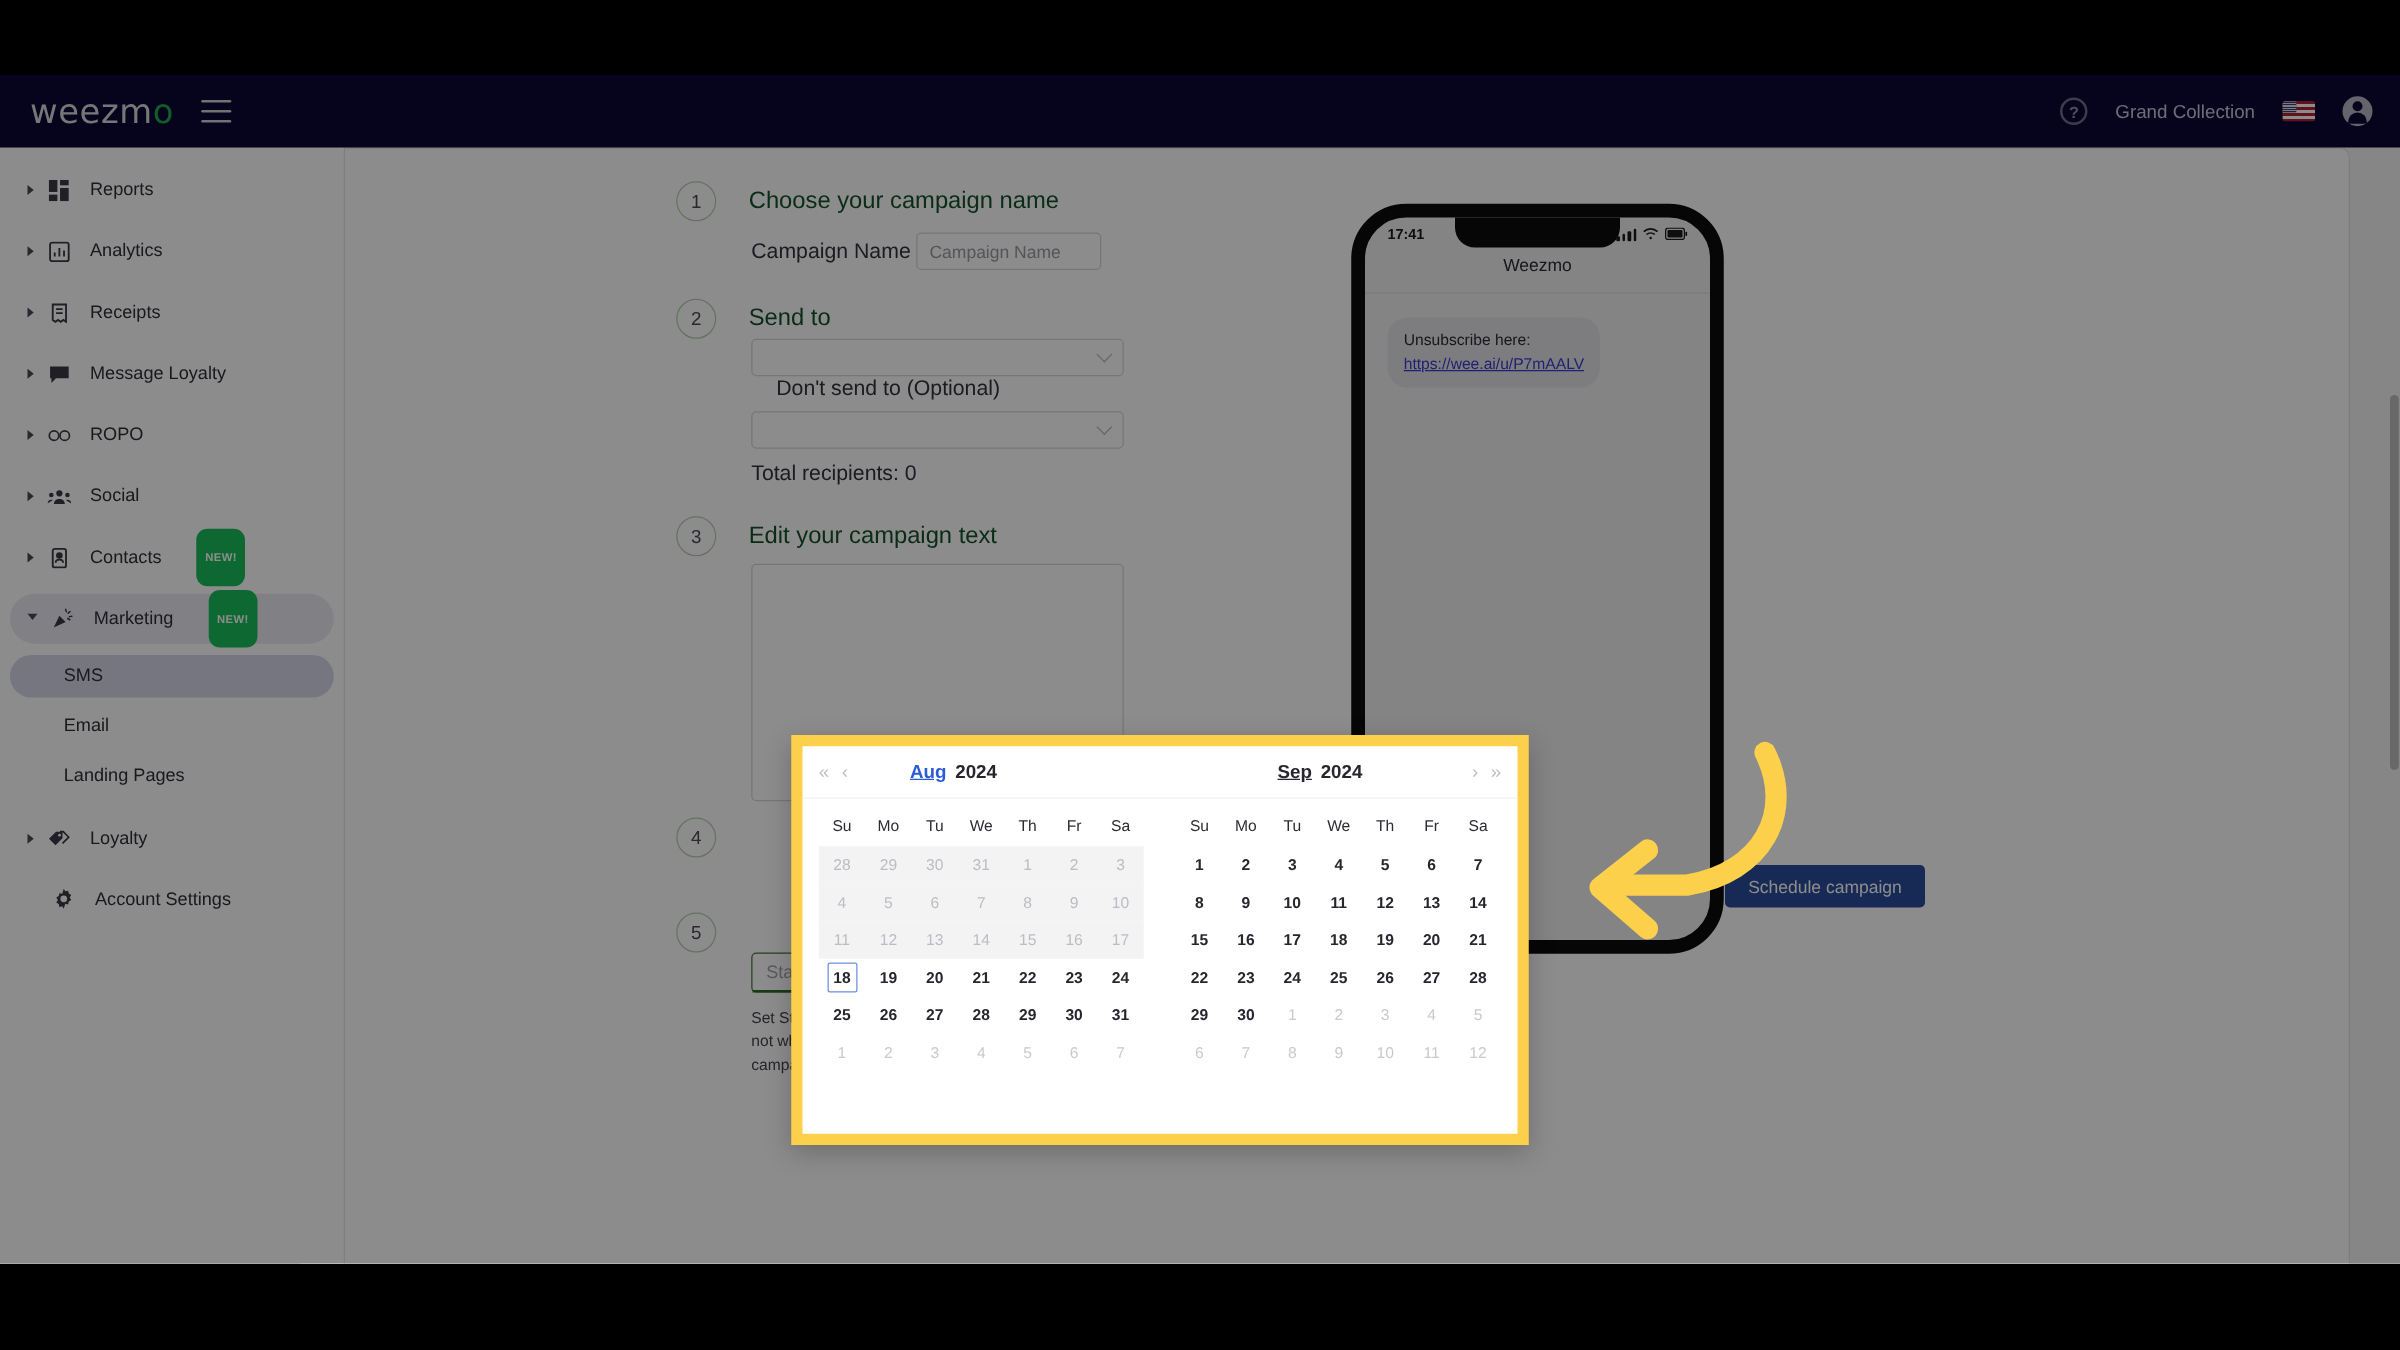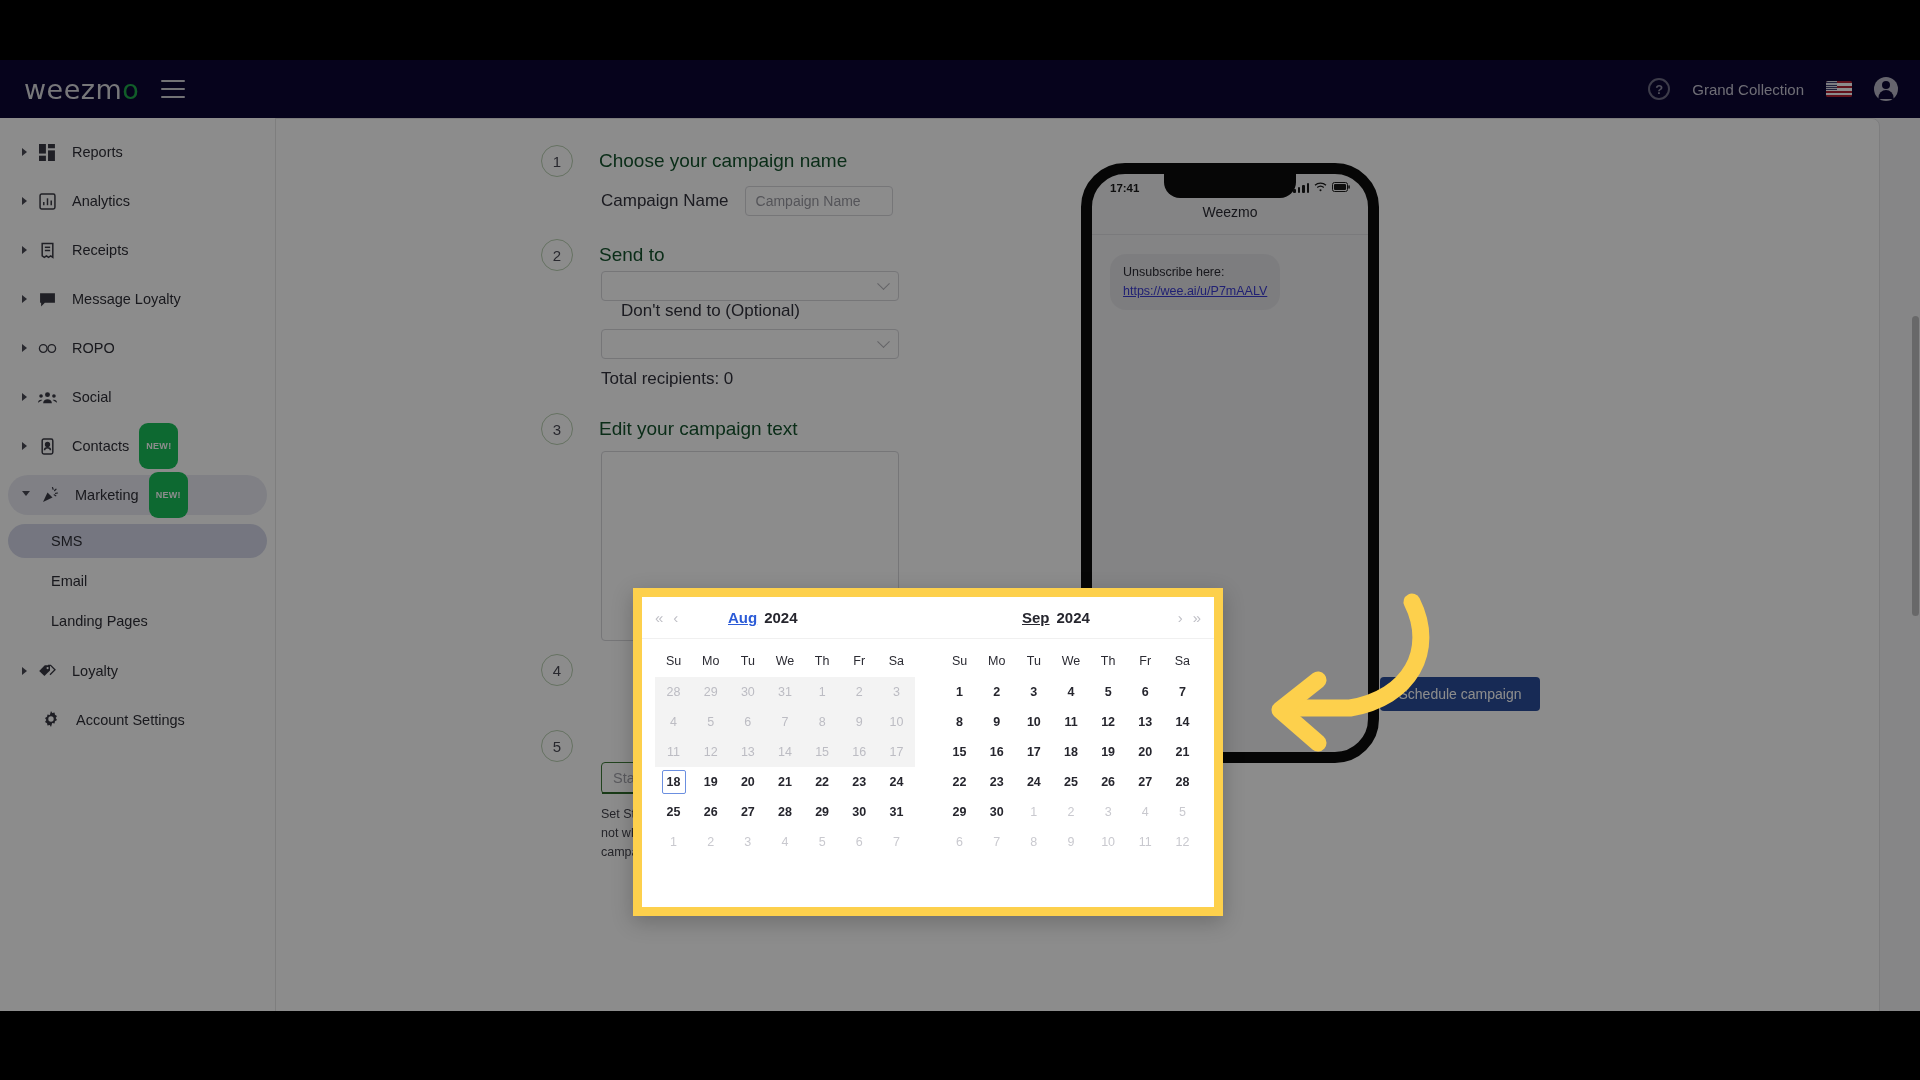--- a/index.html
+++ b/index.html
@@ -104,21 +104,21 @@
     border-left: 4px solid transparent;
     border-right: 4px solid transparent;
     border-top: 5px solid #4a4a55;
   }
   .nav-icon {
     width: 22px; margin-right: 14px; flex: 0 0 auto;
     display: flex; align-items: center; justify-content: center;
     color: #3a3a44;
   }
   .badge-new {
-    margin-left: 10px; background: #18c05a; color: #fff;
+    margin-left: 28px; background: #18c05a; color: #fff;
     font-size: 9px; font-weight: bold; letter-spacing: .3px;
     padding: 18px 7px; border-radius: 9px;
   }
   .sub-item {
     height: 34px; display: flex; align-items: center;
     padding-left: 43px; margin: 0 8px 6px 8px;
     border-radius: 17px; cursor: pointer;
     color: #2f2f37; font-size: 14.5px;
   }
   .sub-item.active { background: #d5d8ea; }
@@ -463,21 +463,21 @@
     </div>
   </div>
 
   <div id="main">
     <div id="card">
 
       <div class="step-row" style="left:300px; top:26px; display:flex; align-items:center; gap:26px;">
         <div class="step-circle">1</div>
         <div class="step-title">Choose your campaign name</div>
       </div>
-      <div style="position:absolute; left:360px; top:67px; display:flex; align-items:center; gap:16px;text-align:center;">
+      <div style="position:absolute; left:360px; top:67px; display:flex; align-items:center; gap:4px;text-align:center;">
         <div class="field-label">Campaign Name</div>
         <div class="txt-input" style="width:148px">
           <span>Campaign Name</span>
         </div>
       </div>
 
       <div class="step-row" style="left:300px; top:120px; display:flex; align-items:center; gap:26px;">
         <div class="step-circle">2</div>
         <div class="step-title">Send to</div>
       </div>
@@ -517,21 +517,21 @@
               <line x1="1" y1="5.5" x2="13" y2="5.5"></line>
               <line x1="4" y1="1" x2="4" y2="3.5"></line>
               <line x1="10" y1="1" x2="10" y2="3.5"></line>
             </svg>
         </span>
         <span class="active-underline"></span>
       </div>
       <div class="helper-text" style="position:absolute; left:360px; top:686px;">Set Start/End dates to start tracking campaign performance, not when it's launched, but based on relevance of the campaign offering.</div>
 
       <div id="save-btn" style="position:absolute; left:1062px; top:573px;">Save</div>
-      <div id="schedule-btn" style="position:absolute; left:1139px; top:558px;">Schedule campaign</div>
+      <div id="schedule-btn" style="position:absolute; left:1139px; top:573px;">Schedule campaign</div>
 
       <div id="phone">
         <div class="notch"></div>
         <div class="status">
           <span>17:41</span>
           <span style="display:flex; align-items:center; gap:5px;">
             <span class="sig">
                 <i style="height:4px"></i>
                 <i style="height:6px"></i>
                 <i style="height:8px"></i>

